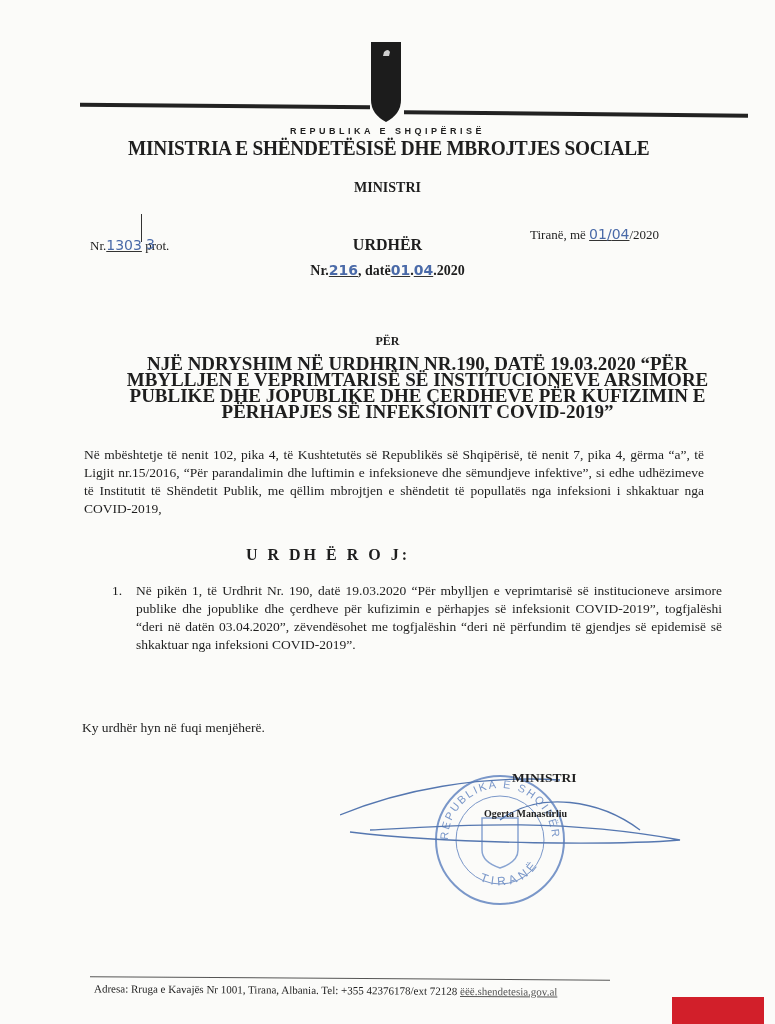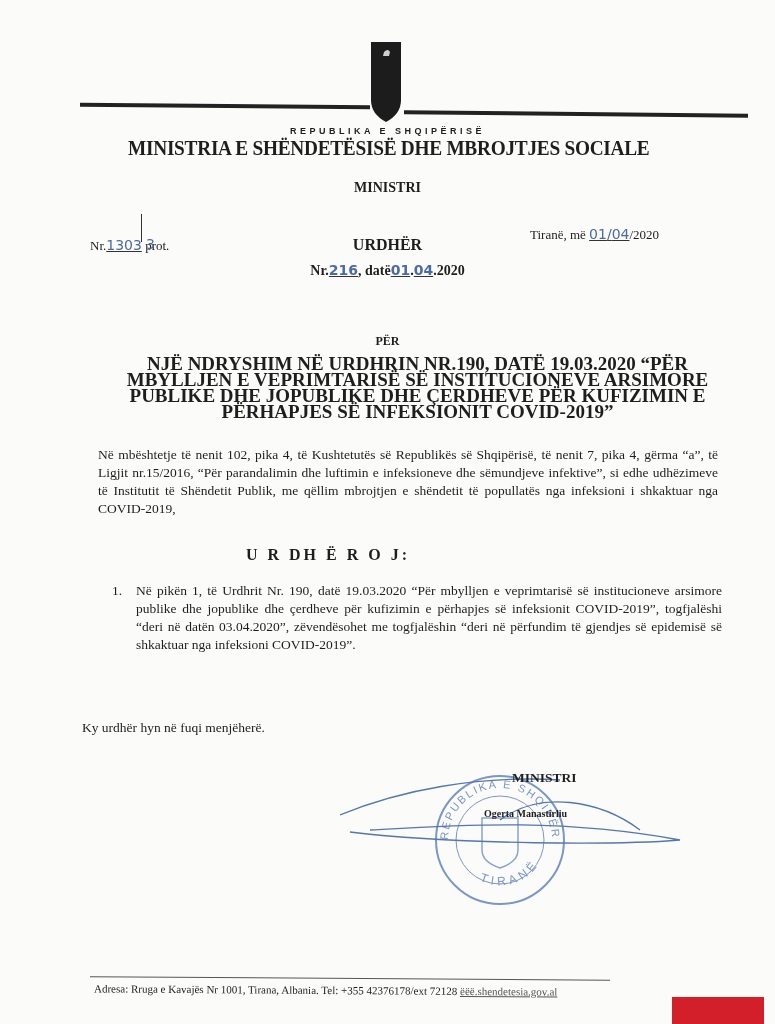--- a/index.html
+++ b/index.html
@@ -17,21 +17,21 @@
   .ministri-head { left: 0; width: 775px; top: 180px; text-align: center; font-weight: bold; font-size: 14px; }
   .prot { left: 90px; top: 216px; font-size: 13px; margin-top: 21px; }
   .hand { color: #4a6aa8; font-family: "DejaVu Sans", sans-serif; font-size: 14px; text-decoration: underline; text-decoration-color: #333; }
   .prot-sub { left: 146px; top: 236px; color: #4a6aa8; font-family: "DejaVu Sans", sans-serif; font-size: 14px; }
   .prot-bar { left: 141px; top: 214px; width: 1px; height: 28px; background: #333; }
   .tirane { left: 530px; top: 226px; font-size: 13px; }
   .urdher { left: 0; width: 775px; top: 236px; text-align: center; font-weight: bold; font-size: 16px; }
   .nr-line { left: 0; width: 775px; top: 262px; text-align: center; font-weight: bold; font-size: 14px; }
   .per { left: 0; width: 775px; top: 334px; text-align: center; font-weight: bold; font-size: 12px; }
   .title { left: 120px; width: 595px; top: 356px; text-align: center; font-weight: bold; font-size: 19px; line-height: 16px; }
-  .para { left: 98px; width: 620px; top: 446px; text-align: justify; font-size: 13.5px; line-height: 18px; text-align-last: left; }
+  .para { left: 84px; width: 620px; top: 446px; text-align: justify; font-size: 13.5px; line-height: 18px; text-align-last: left; }
   .urdheroj { left: 0; width: 656px; top: 546px; text-align: center; font-weight: bold; font-size: 16px; letter-spacing: 3px; }
   .item { left: 112px; width: 610px; top: 582px; font-size: 13.5px; line-height: 18px; display: flex; }
   .item .num { width: 24px; flex: none; }
   .item .txt { flex: 1; text-align: justify; text-align-last: left; }
   .ky { left: 82px; top: 708px; font-size: 13.5px; margin-top: 12px; }
   .stamp { left: 430px; top: 770px; width: 140px; height: 140px; }
   .signature { left: 340px; top: 770px; width: 360px; height: 90px; }
   .sig-title { left: 512px; top: 770px; font-weight: bold; font-size: 13.5px; }
   .sig-name { left: 484px; top: 808px; font-weight: bold; font-size: 10px; }
   .foot-rule { left: 90px; top: 978px; width: 520px; height: 1px; background: #555; transform: rotate(0.4deg); }

